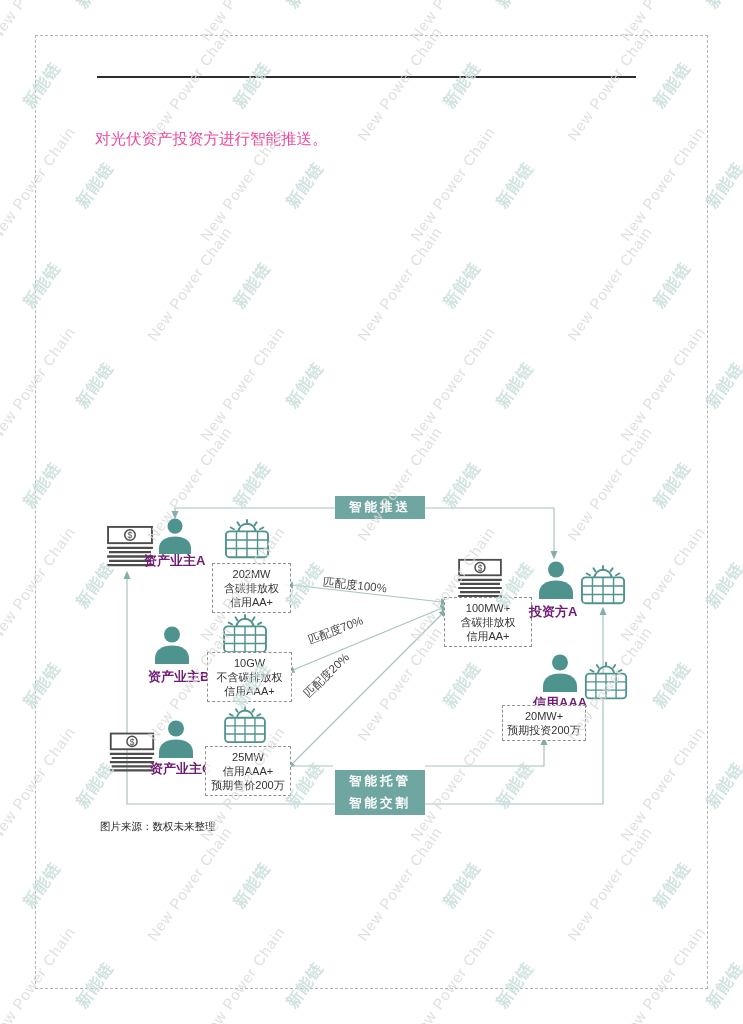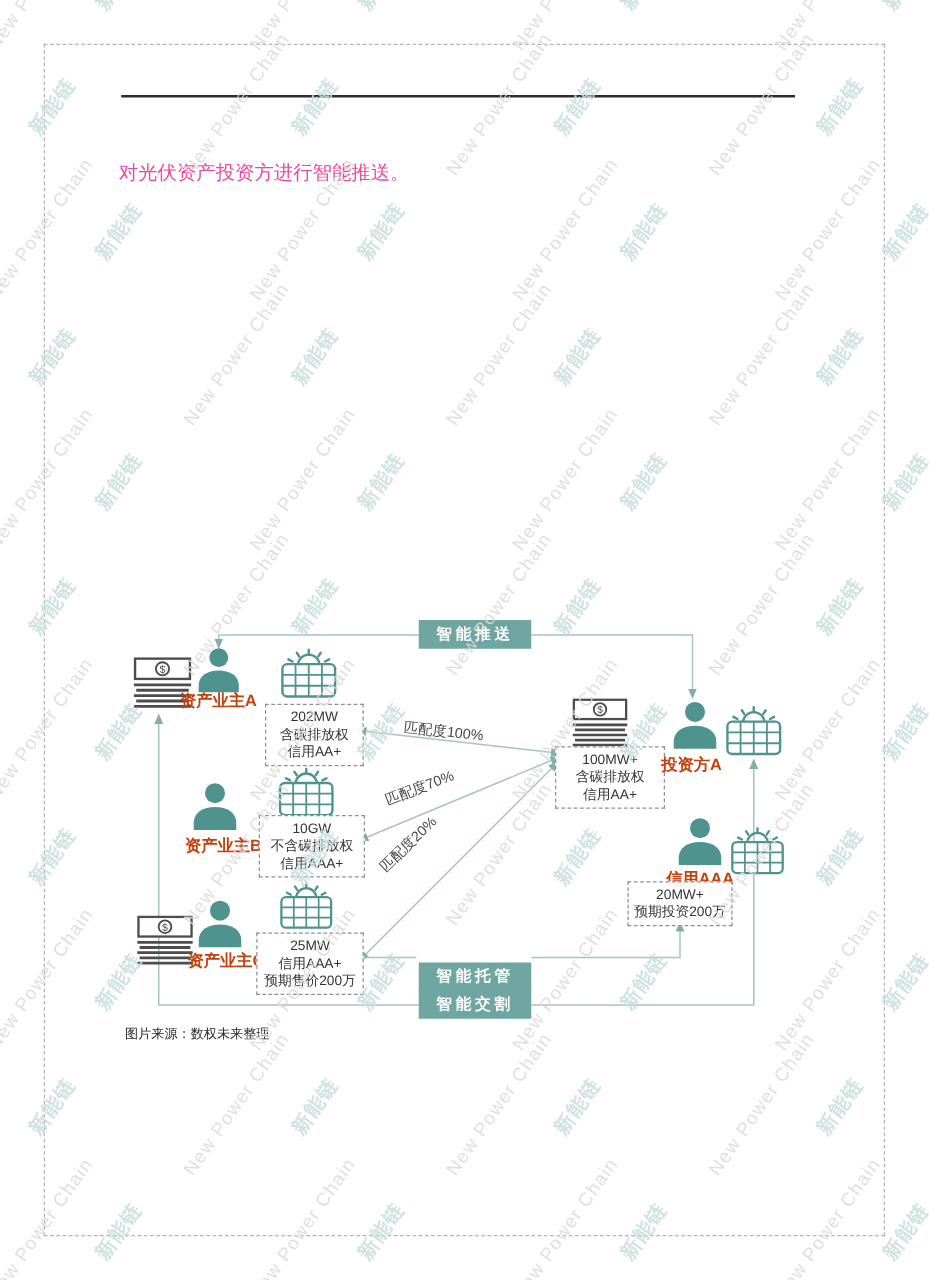--- a/index.html
+++ b/index.html
@@ -15,21 +15,21 @@
              color:#ec4899;text-align:justify;}
   .body-text p{margin:0 0 9px 0;}
   .body-text p.indent{text-indent:2em;}
   .lead{font-weight:bold;}
   
   .diagram{position:absolute;left:95px;top:492px;width:553px;height:335px;
            font-family:"Liberation Sans",sans-serif;}
   .connectors{position:absolute;left:0;top:0;}
   .icon{position:absolute;}
   .icon svg{display:block;width:100%;height:100%;}
-  .dlabel{position:absolute;color:#c2410c;font-weight:bold;font-size:13px;white-space:nowrap;}
+  .dlabel{position:absolute;color:#701a75;font-weight:bold;font-size:13px;white-space:nowrap;}
   .dbox{position:absolute;border:1px dashed #8f8f8f;background:rgba(255,255,255,.93);
         font-size:11px;line-height:14px;color:#333;text-align:center;padding:3px 1px;box-sizing:border-box;}
   .dbtn{position:absolute;width:90px;height:23px;background:#6fa6a2;color:#fff;font-size:12.5px;
         font-weight:bold;letter-spacing:3px;text-align:center;line-height:23px;}
   .mlabel{position:absolute;font-size:11.5px;color:#474747;white-space:nowrap;}
   .source-note{position:absolute;left:100px;top:820px;font-size:10.5px;color:#2a2a2a;
                font-family:Liberation Mono, monospace;}
   .fig-caption{position:absolute;left:95px;top:845px;width:554px;text-align:center;
                font-size:14.5px;color:#111;}
   .page-num{position:absolute;left:0;top:915px;width:743px;text-align:center;font-size:13.5px;color:#333;}

